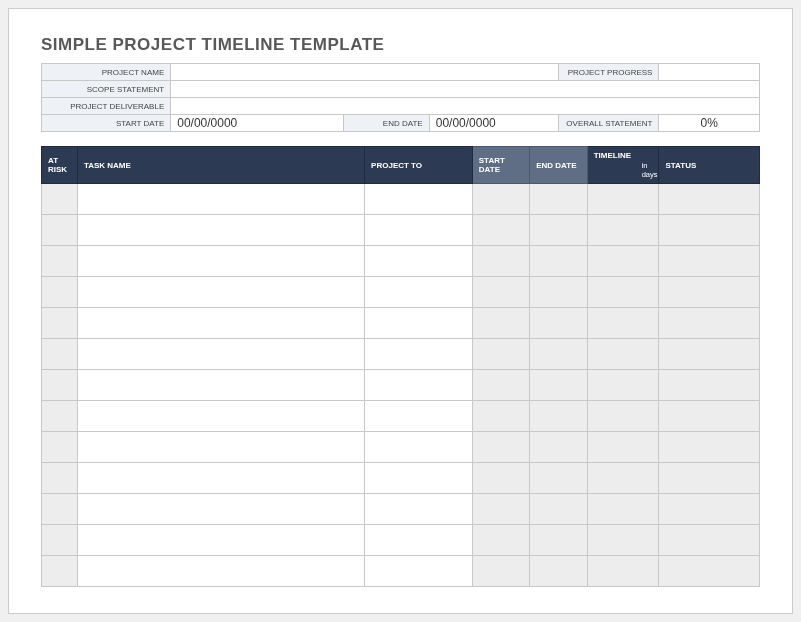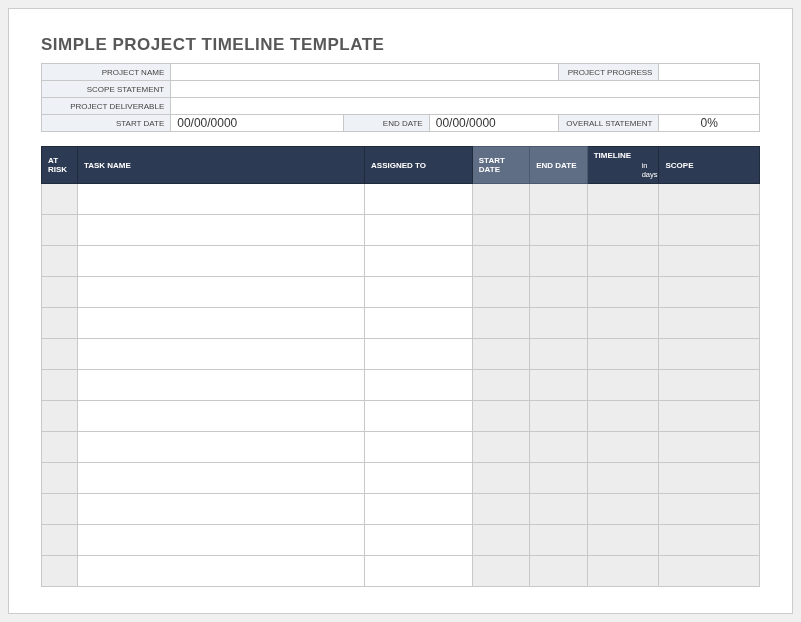--- a/index.html
+++ b/index.html
@@ -142,28 +142,28 @@
         <col style="width:15%">
       <col style="width:8%">
         <col style="width:8%">
         <col style="width:10%">
         <col style="width:14%">
     </colgroup>
     <thead>
       <tr>
         <th><span>AT RISK</span></th>
         <th>TASK NAME</th>
-        <th>ASSIGNED TO</th>
+        <th>PROJECT TO</th>
         <th class="date">START DATE</th>
         <th class="date">END DATE</th>
         <th>
           <span>TIMELINE</span>
           <span class="sub">in days</span>
         </th>
-        <th>SCOPE</th>
+        <th>STATUS</th>
       </tr>
     </thead>
     <tbody id="task-body">
         <tr>
           <td class="shade"></td>
           <td></td>
           <td></td>
           <td class="shade"></td>
           <td class="shade"></td>
           <td class="shade"></td>

